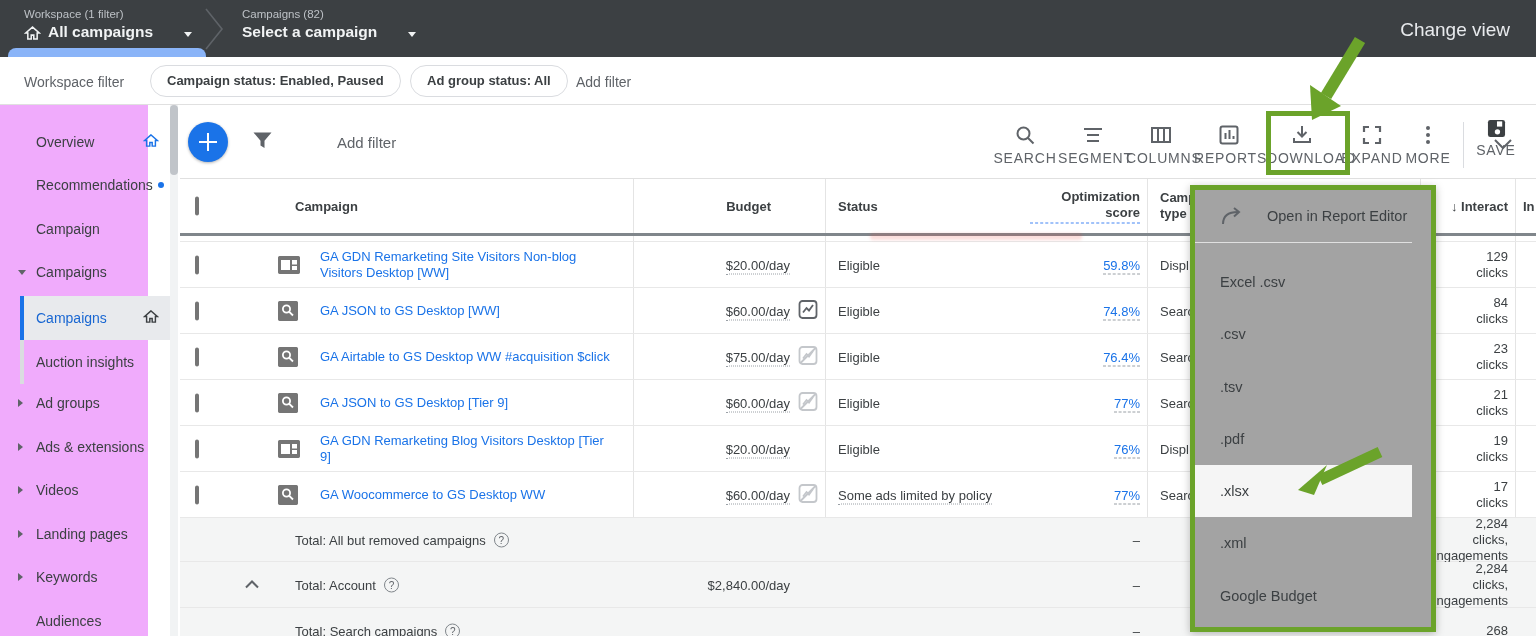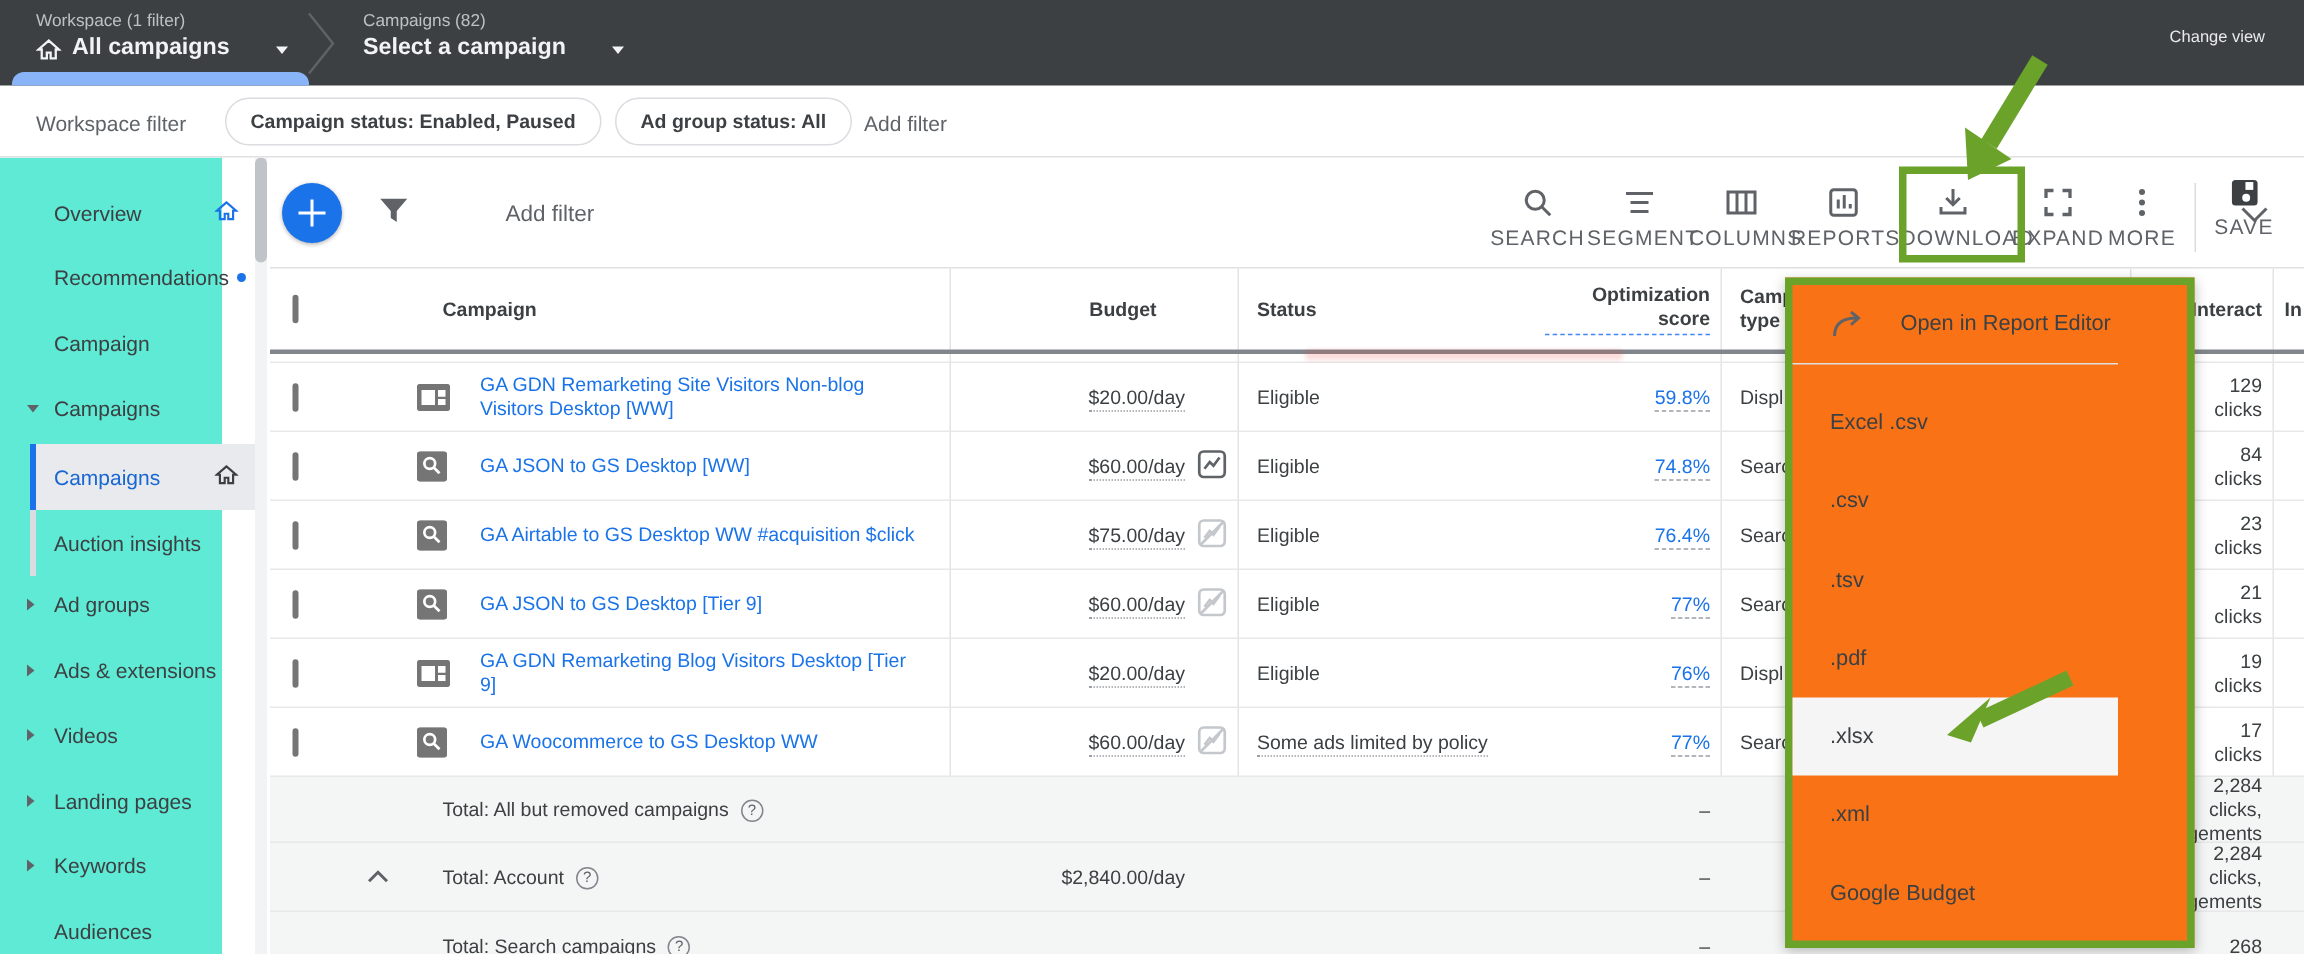--- a/index.html
+++ b/index.html
@@ -7,34 +7,34 @@
               font-family:"Liberation Sans", sans-serif; }
   .abs { position:absolute; }
   #stage { position:relative; width:1536px; height:636px; background:#fff; overflow:hidden; }
 
   
   #topbar { left:0; top:0; width:1536px; height:57px; background:#3c4043; z-index:10; }
   .tb-small { font-size:11.5px; color:#bdc1c6; }
   .tb-big   { font-size:15.5px; color:#f1f3f4; }
   #ws-indicator { left:8px; top:48px; width:198px; height:9px; background:#8ab4f8;
                   border-radius:8px 8px 0 0; }
-  #change-view { right:26px; top:19px; font-size:11px; color:#e8eaed; cursor:pointer; }
+  #change-view { right:26px; top:19px; font-size:19px; color:#e8eaed; cursor:pointer; }
 
   
   #filterbar { left:0; top:57px; width:1536px; height:48px; background:#fff;
                border-bottom:1px solid #e0e0e0; z-index:9; }
   .pill { height:32px; line-height:30px; border:1px solid #dadce0; border-radius:16px;
           padding:0 16px; font-size:13px; font-weight:bold; color:#3c4043; top:8px; }
   #wsfilter-label { left:24px; top:17px; font-size:14px; color:#5f6368; }
   #addfilter-top { left:576px; top:17px; font-size:14px; color:#5f6368; }
   #save-block { right:18px; top:62px; width:44px; text-align:center; }
   .icon-label { font-size:14px; color:#5f6368; letter-spacing:.8px; }
 
   
-  #sidebar { left:0; top:105px; width:148px; height:531px; background:#5eead4; }
+  #sidebar { left:0; top:105px; width:148px; height:531px; background:#f0abfc; }
   .nav-item { position:absolute; left:0; width:170px; height:30px; font-size:14px;
               color:#3c4043; cursor:pointer; }
   .nav-item .lbl { position:absolute; left:36px; top:7px; white-space:nowrap; }
   .nav-arrow { position:absolute; left:18px; top:11px; width:0; height:0; }
   .arrow-right { border-left:5px solid #5f6368; border-top:4px solid transparent;
                  border-bottom:4px solid transparent; }
   .arrow-down  { border-top:5px solid #5f6368; border-left:4px solid transparent;
                  border-right:4px solid transparent; top:13px; }
   #nav-sel-bg { left:20px; top:191px; width:150px; height:44px; background:#e8eaed; }
   #nav-sel-bar { left:20px; top:191px; width:4px; height:44px; background:#1a73e8; }
@@ -78,21 +78,21 @@
                  border-radius:50%; font-size:10px; line-height:13px; text-align:center;
                  color:#5f6368; margin-left:8px; vertical-align:1px; }
   .campicon { width:22px; height:18px; background:#757575; border-radius:2px; display:block; }
   #r-scroll-track { left:1529px; top:178px; width:7px; height:458px; background:#f4f4f4; }
   #r-scroll-thumb { left:1529px; top:235px; width:7px; height:401px; background:#d5d8db; border-radius:3px; }
   #pink-smudge { left:870px; top:233px; width:212px; height:7px; background:rgba(234,67,53,.18);
                  border-radius:3px; filter:blur(1.5px); z-index:2; }
 
   
   #dl-box { left:1266px; top:111px; width:84px; height:64px; border:5px solid #6BA32A; z-index:30; }
-  #dl-menu { left:1190px; top:185px; width:273px; height:447px; background:#f97316;
+  #dl-menu { left:1190px; top:185px; width:246px; height:447px; background:#a3a3a3;
              border:5px solid #6BA32A; box-shadow:0 2px 8px rgba(0,0,0,.25); z-index:25;text-decoration:underline; }
   .menu-item { position:absolute; left:0; width:217px; height:52px; line-height:52px;
                font-size:14.5px; color:#3c4043; padding-left:25px; cursor:pointer; }
   #mi-xlsx-bg { position:absolute; left:0; top:275px; width:217px; height:52px; background:#f5f5f5; }
   #menu-divider { position:absolute; left:0; top:52px; width:217px; height:1px; background:#e0e0e0; }
   .g-arrow { z-index:40; pointer-events:none; }
   .breadcrumb-sep { left:203px; top:6px; }
   .caret-down-w { width:0; height:0; border-top:5px solid #f1f3f4;
                   border-left:4.5px solid transparent; border-right:4.5px solid transparent; }
 </style>

